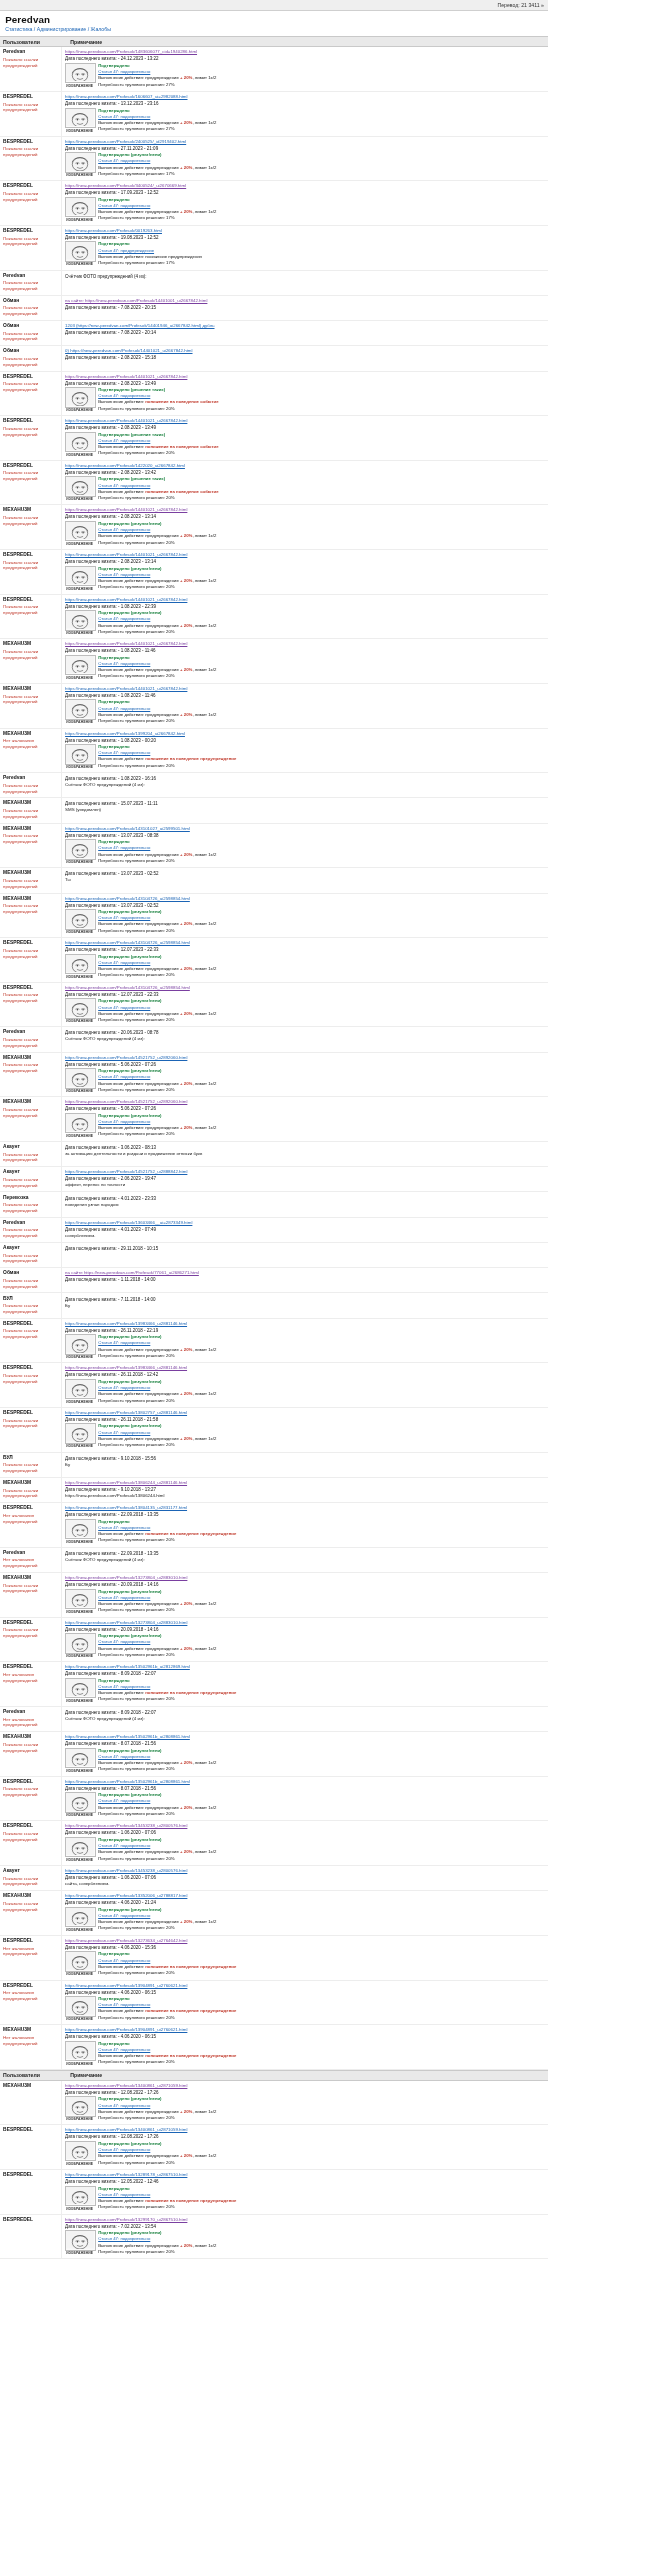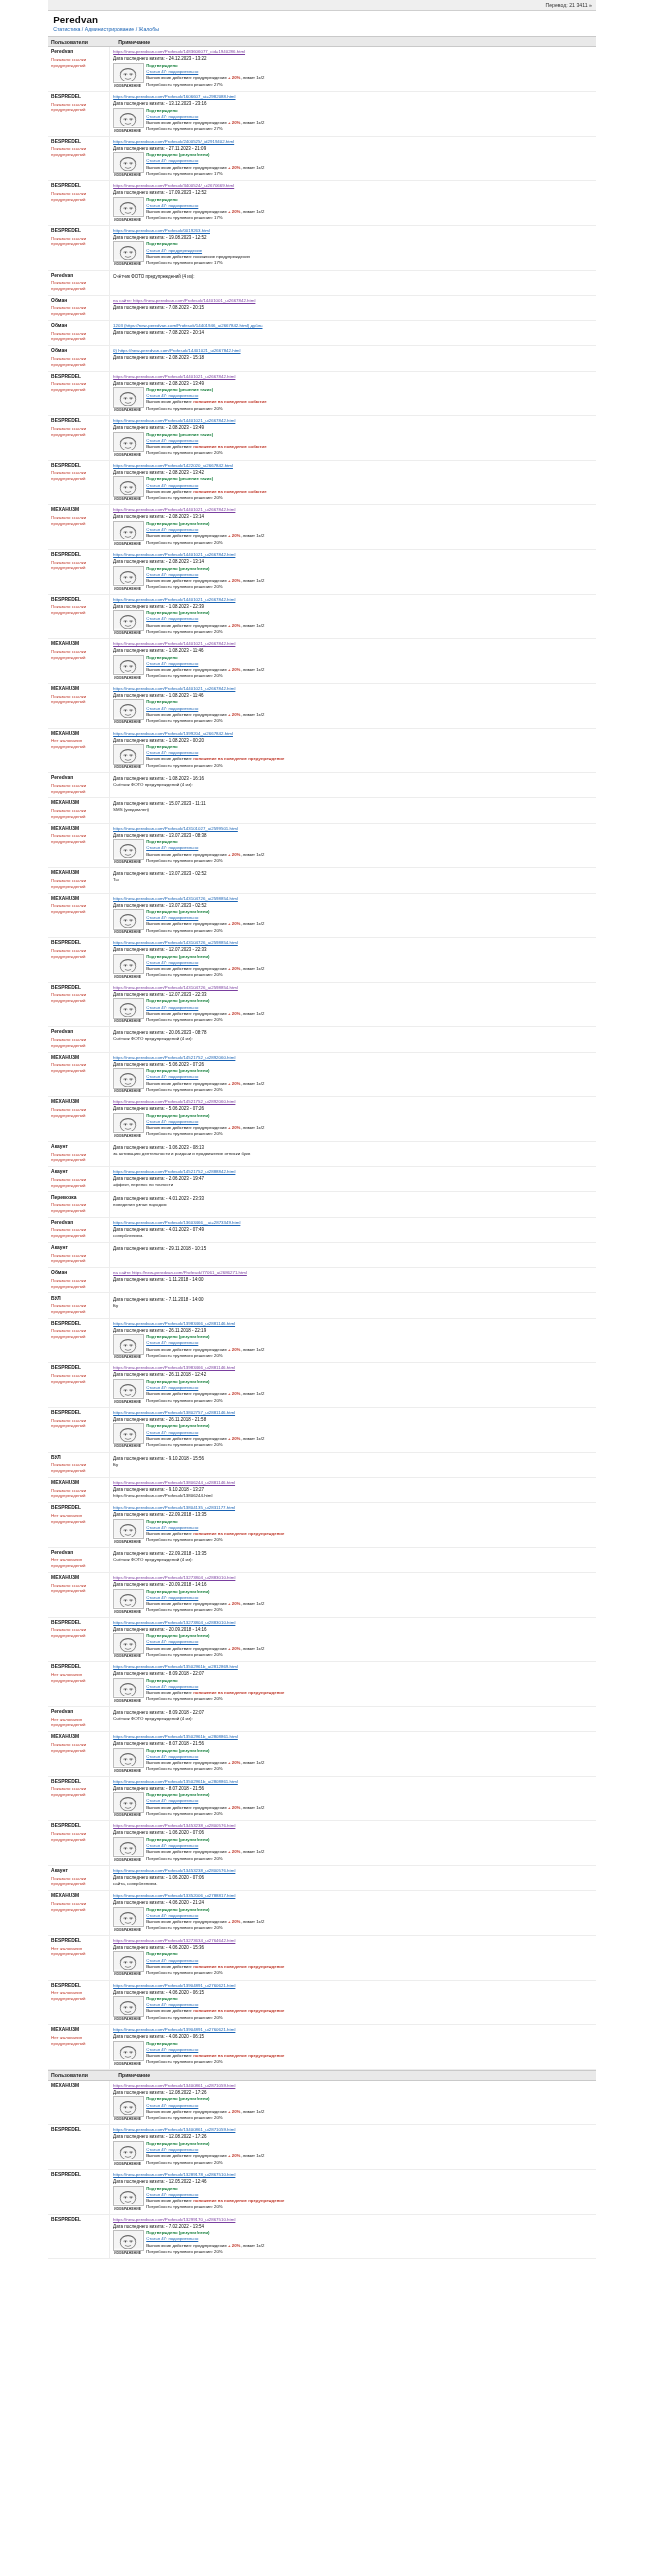--- a/index.html
+++ b/index.html
@@ -1,18 +1,18 @@
 <!DOCTYPE html>
 <html lang="ru" style="font-size:8.2px"><head>
 <meta charset="utf-8">
 <title>Peredvan</title>
 <style>
   html,body{margin:0;padding:0;background:#ffffff;}
   body{font-family:"Liberation Sans", sans-serif;font-size:5.7px;color:#1a1a1a;}
-  .page{width:548px;position:relative;margin-left:48px;}
+  .page{width:548px;position:relative;}
   .topbar{background:#efefef;border-bottom:0.5px solid #cfcfcf;padding:2.1px 4.1px;display:flex;justify-content:flex-end;align-items:center;font-size:5.2px;color:#333;}
   .topbar .right{display:flex;gap:5.2px;align-items:center;}
   .header{padding:3.1px 5.2px 1px 5.2px;}
   .header h1{margin:0;font-size:9.8px;font-weight:bold;color:#111;letter-spacing:0.1px;}
   .subnav{font-size:5.2px;color:#1b64b5;padding:1px 0 3.1px 0;}
   .subnav a{color:#1b64b5;text-decoration:none;}
   .tablehead{display:flex;background:#e9e9e9;border-top:0.5px solid #c9c9c9;border-bottom:0.5px solid #c9c9c9;font-weight:bold;font-size:5.2px;}
   .tablehead .c1{width:61px;padding:1.5px 3.1px;}
   .tablehead .c2{flex:1;padding:1.5px 3.1px;}
   .grid{border-top:0;}

